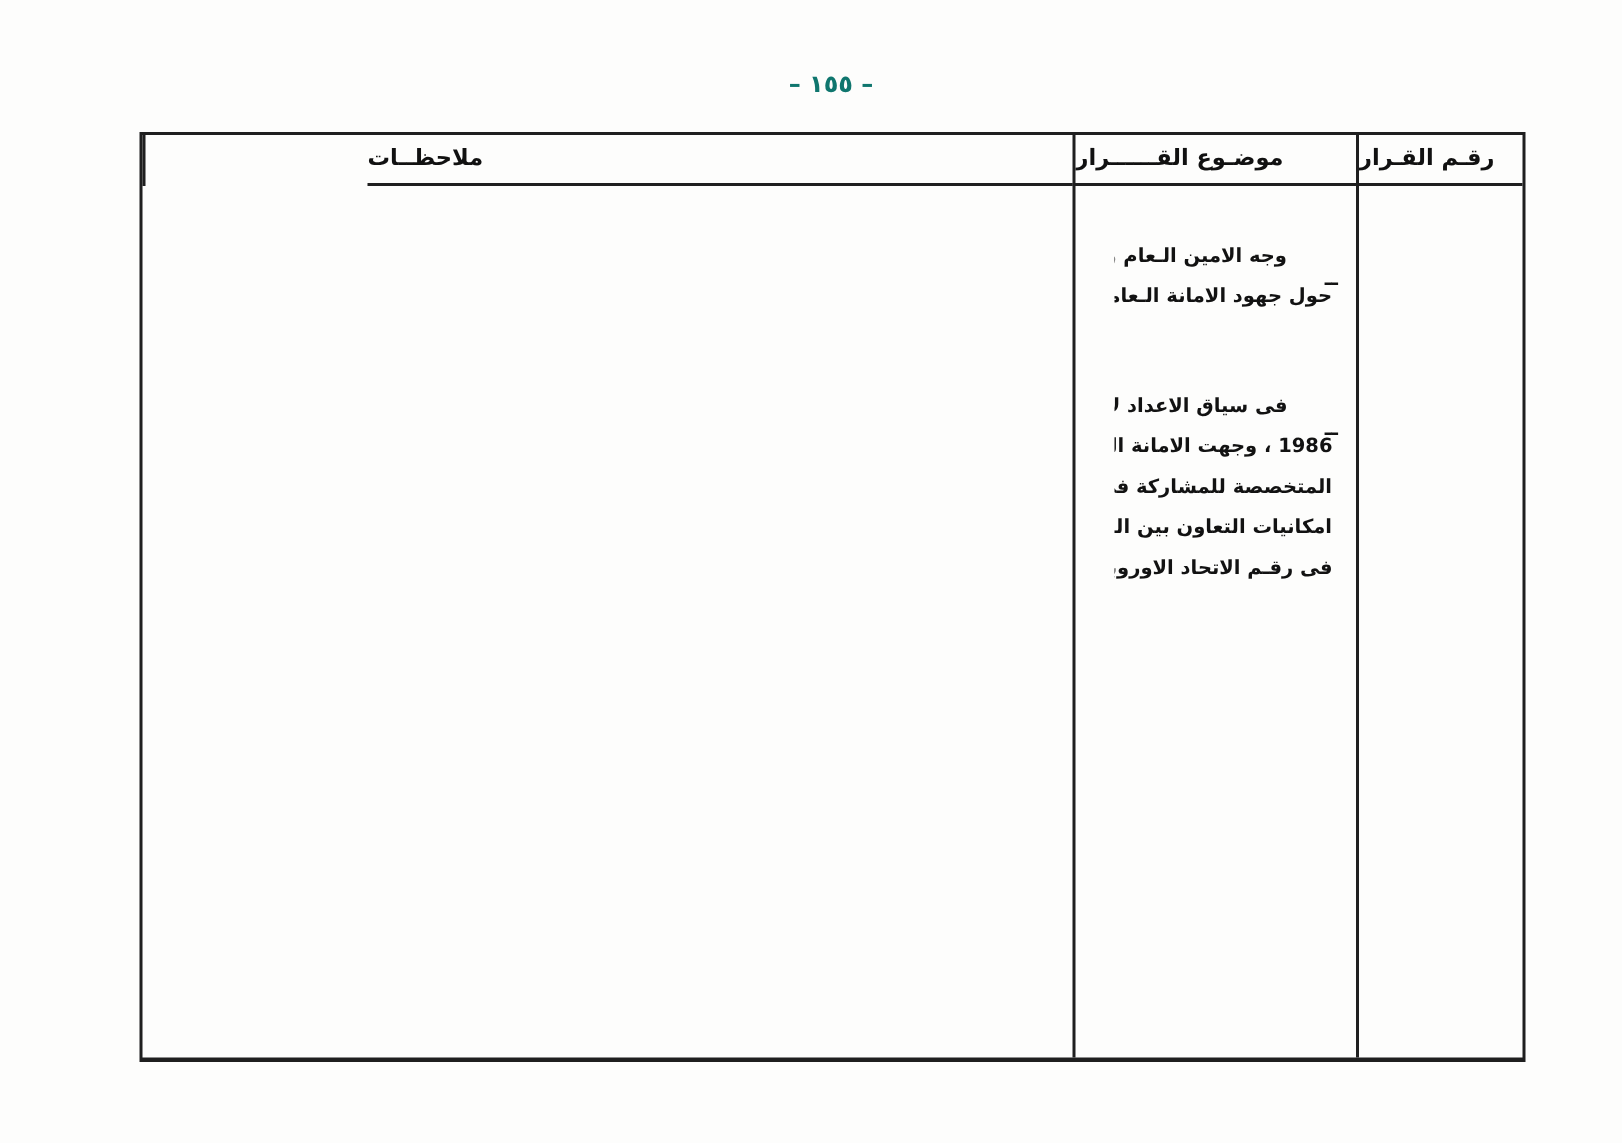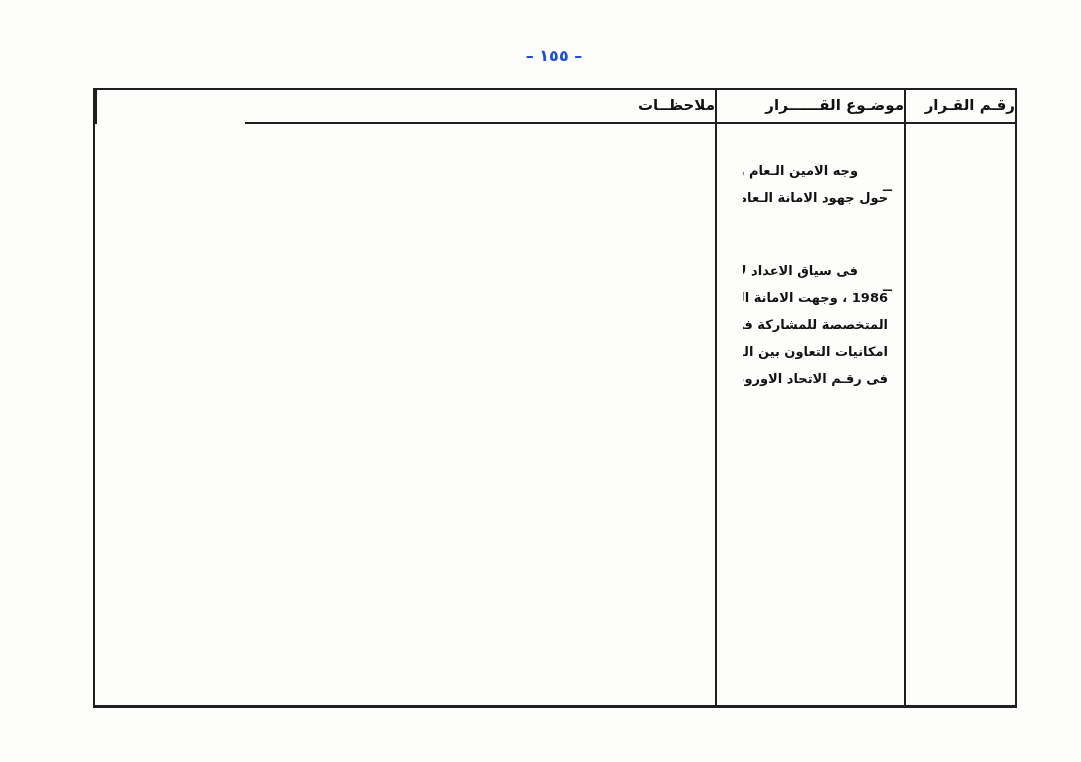--- a/index.html
+++ b/index.html
@@ -12,21 +12,21 @@
     overflow:hidden;
     direction:rtl;
   }
   .page-number{
     position:absolute;
     top:46px;left:93px;width:922px;
     text-align:center;
     font-size:16px;
     font-weight:bold;
     letter-spacing:1px;
-    color:#1d4ed8;
+    color:#0f766e;
   }
   .doc-table{
     position:absolute;
     top:88px;left:93px;
     width:924px;height:620px;
     box-sizing:border-box;
     border:2px solid #1f1f1f;
     border-bottom-width:3px;
     display:grid;
     grid-template-columns:111px 189px 470px 1fr;
@@ -38,21 +38,21 @@
     box-sizing:border-box;
     border-left:2px solid #1f1f1f;
     overflow:hidden;
   }
   .c-notes{border-left:none;}
   .hdr{
     border-bottom:2px solid #1f1f1f;
     font-weight:bold;
     font-size:15px;
     line-height:31px;
-    text-align:right;
+    text-align:left;
     white-space:nowrap;
     color:#111;
   }
   .para{
     position:relative;
     margin-right:16px;
     margin-left:26px;
     font-weight:bold;
     font-size:13px;
     line-height:27px;

